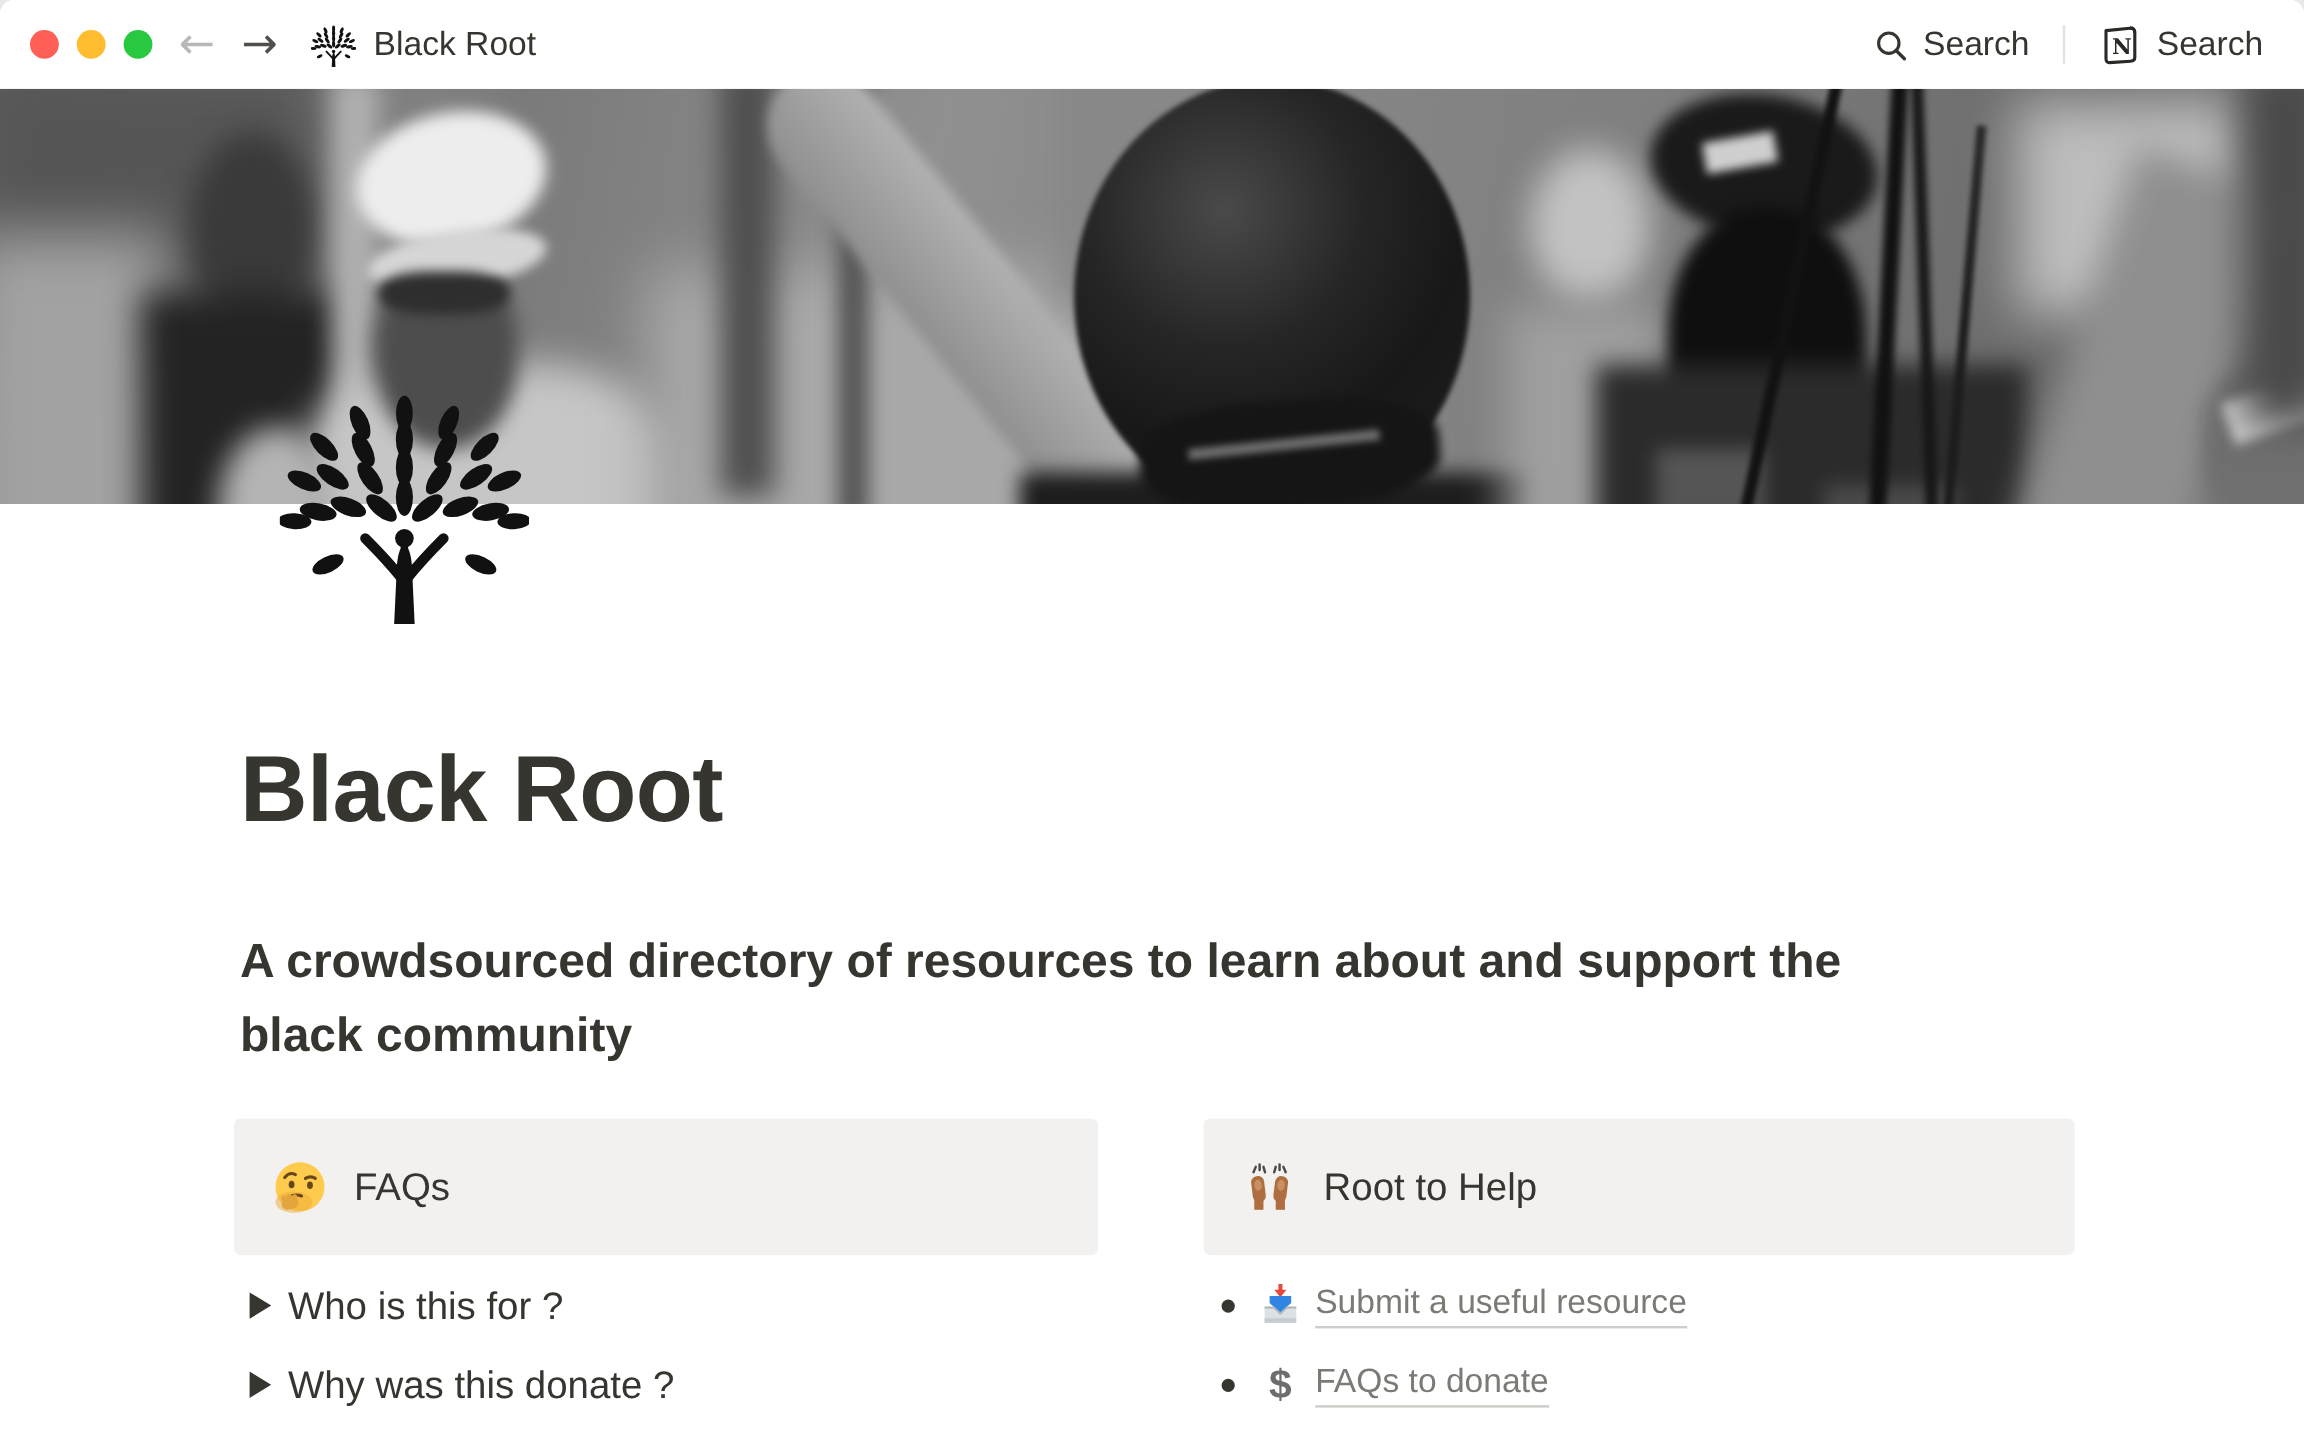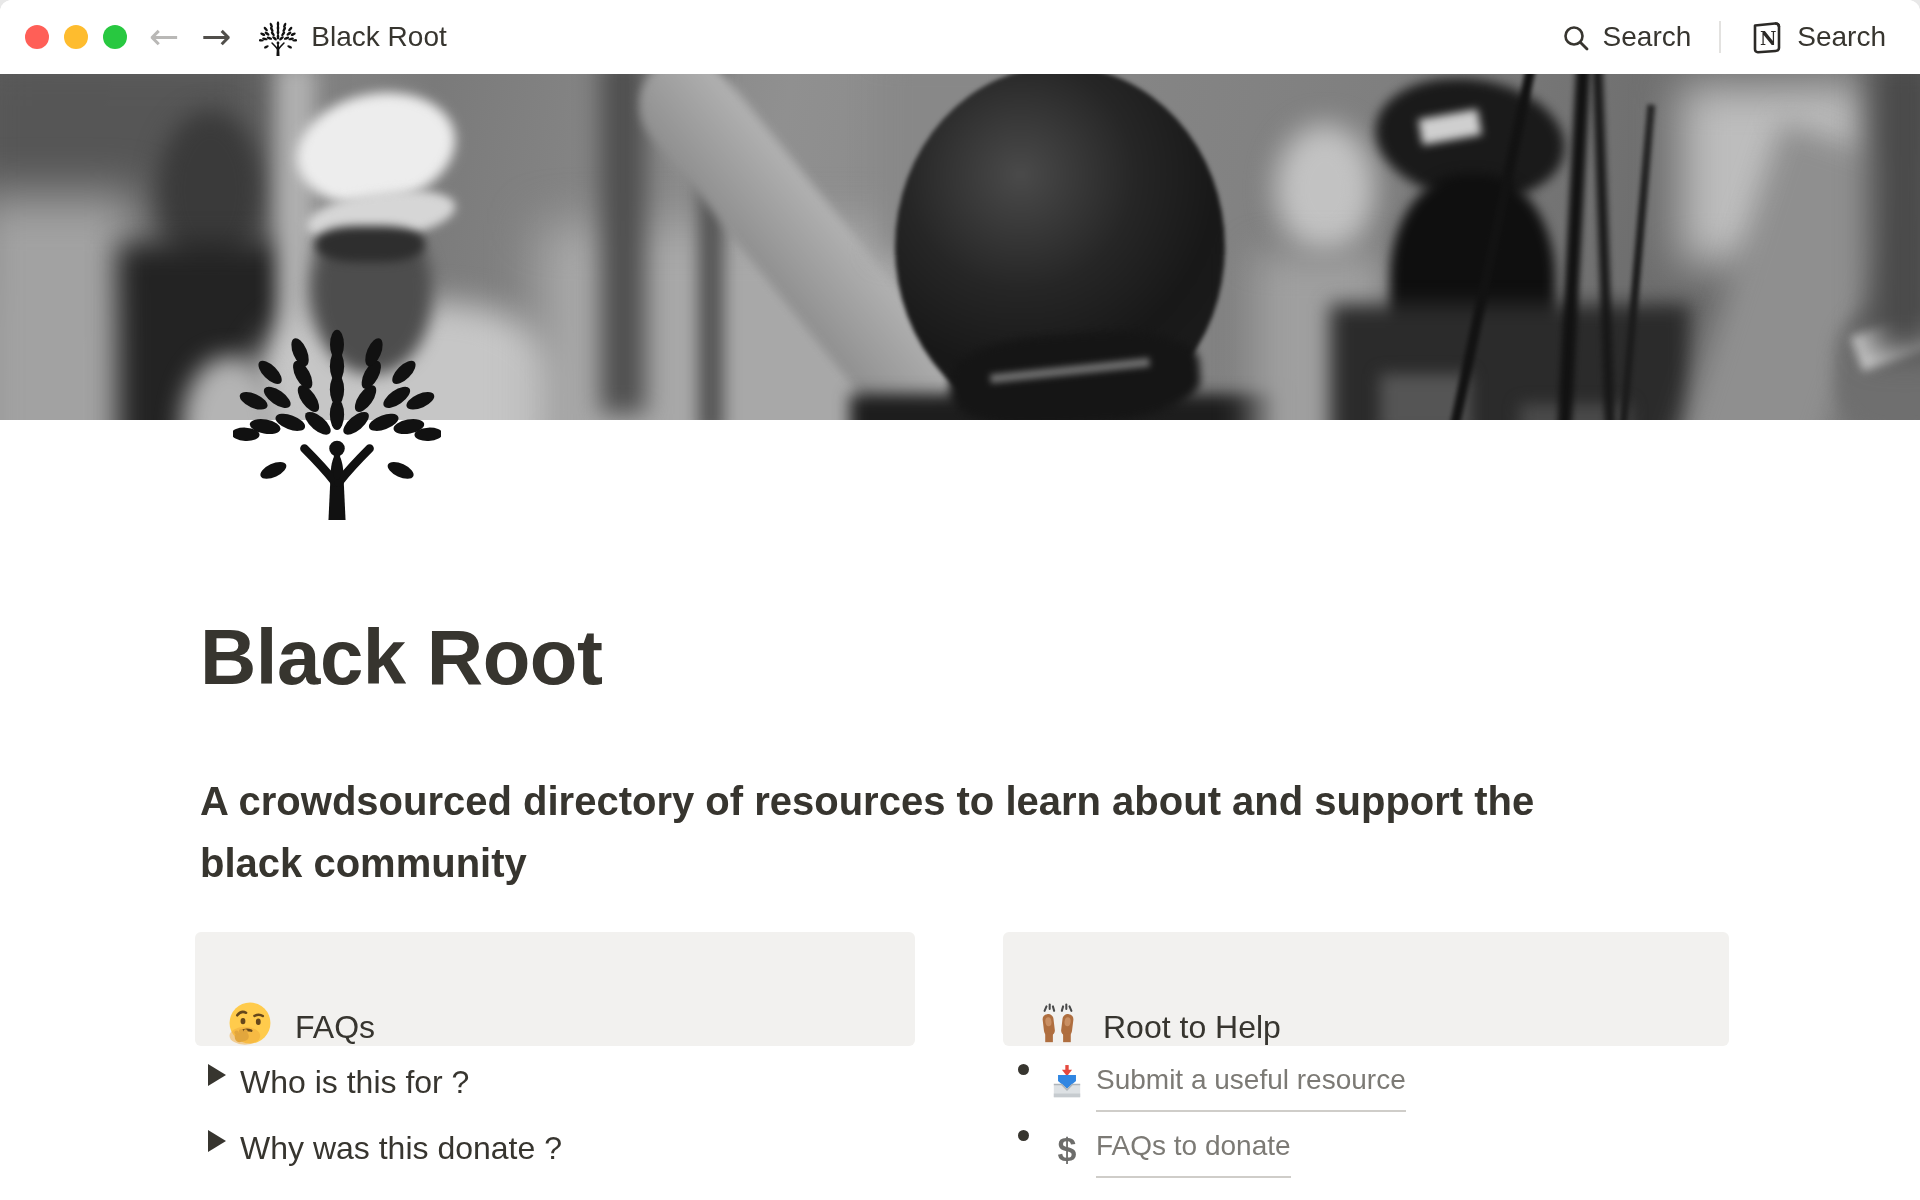--- a/index.html
+++ b/index.html
@@ -67,24 +67,24 @@
   .handhl{left:1855px;top:250px;width:70px;height:36px;background:#cfcfcf;transform:rotate(-20deg);filter:blur(5px);}
   .s27{left:1870px;top:-20px;width:70px;height:300px;background:#4a4a4a;filter:blur(16px);}
   
   .page-icon{position:absolute;left:233px;top:312px;width:208px;height:208px;z-index:20;}
   
   .page-title{position:absolute;left:200px;top:612px;margin:0;font-size:78px;font-weight:700;color:#37352F;letter-spacing:-0.5px;}
   .page-subtitle{position:absolute;left:200px;top:770px;width:1390px;margin:0;font-size:40px;line-height:62px;font-weight:700;color:#37352F;}
   .columns{position:absolute;left:195px;top:932px;width:1534px;display:flex;gap:88px;}
   .col-left{width:720px;}
   .col-right{width:726px;}
-  .callout{height:114px;background:#f2f1ef;border-radius:6px;display:flex;align-items:flex-end;padding:0 32px;box-sizing:border-box;}
+  .callout{height:114px;background:#f2f1ef;border-radius:6px;display:flex;align-items:center;padding:0 32px;box-sizing:border-box;}
   .callout-emoji{width:46px;height:46px;display:inline-flex;flex:none;}
   .callout-label{margin-left:22px;font-size:32px;font-weight:500;color:#37352F;}
-  .row{display:flex;height:48px;margin-top:18px;}
+  .row{display:flex;align-items:center;height:48px;margin-top:18px;}
   .toggle-tri{width:0;height:0;border-left:18px solid #37352F;border-top:11px solid transparent;border-bottom:11px solid transparent;margin-left:13px;margin-right:14px;flex:none;}
   .row-label{font-size:32px;color:#37352F;}
   .bullet-dot{width:11px;height:11px;border-radius:50%;background:#37352F;margin-left:15px;margin-right:19px;flex:none;}
   .row-icon{width:38px;height:38px;display:inline-flex;flex:none;margin-right:10px;}
   .dollar-glyph{font-size:34px;font-weight:700;color:#6d6d6b;width:38px;text-align:center;flex:none;margin-right:10px;}
   a.page-link{font-size:28px;color:#7c7a75;text-decoration:none;border-bottom:2px solid #cfcdc9;padding-bottom:4px;cursor:pointer;}
   .svg-icon{width:100%;height:100%;}
 </style>
 </head>
 <body>

